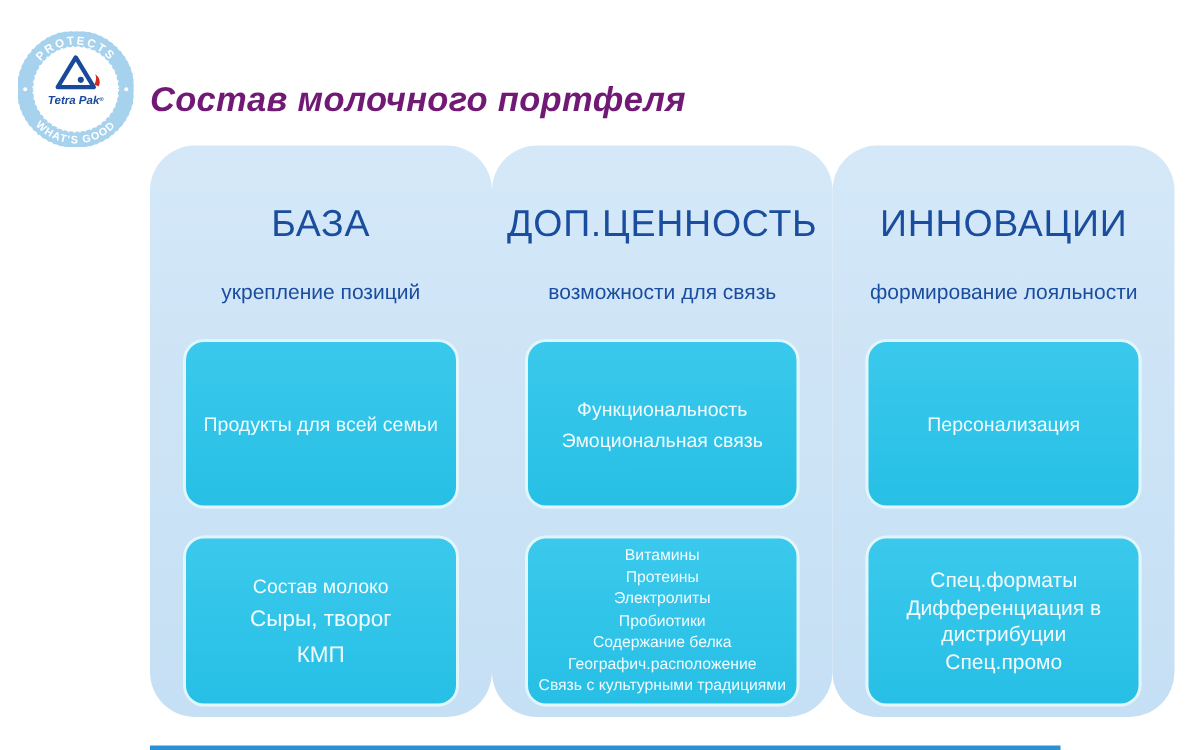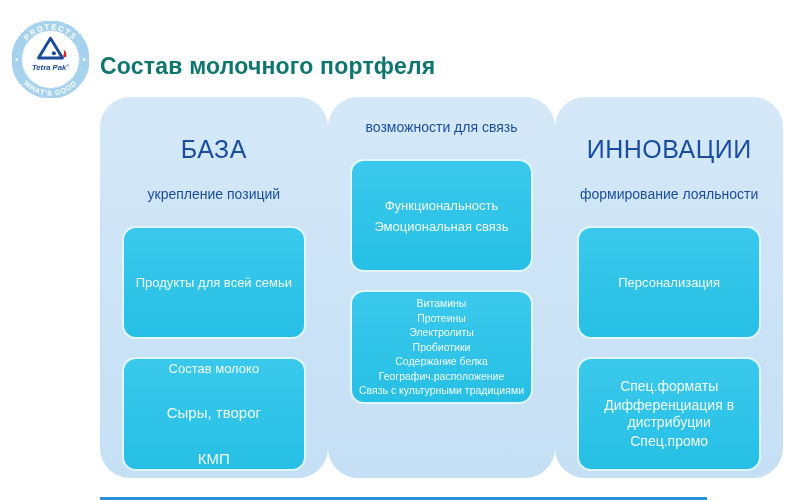--- a/index.html
+++ b/index.html
@@ -4,22 +4,23 @@
 <style>
   html,body { margin:0; padding:0; }
   body {
     width:800px; height:500px; position:relative; overflow:hidden;
     background:#ffffff;
     font-family:"Liberation Sans", sans-serif;
   }
   .logo-wrap { position:absolute; left:12px; top:21px; width:77px; height:77px; }
   .page-title {
     position:absolute; left:100px; top:38px;
-    font-size:23px; font-weight:bold; color:#0f766e; letter-spacing:0.2px;
+    font-size:23px; font-weight:bold; color:#701a75; letter-spacing:0.2px;
     white-space:nowrap;
+    font-style:italic;
   }
   .cols {
     position:absolute; left:100px; top:97px; width:683px; height:381px;
     display:flex; 
   }
   .panel {
     flex:1 1 0; min-width:0;
     background:linear-gradient(180deg,#d4e8f8 0%,#c5dff4 100%);
     border-radius:30px; text-align:center;
   }
@@ -31,21 +32,21 @@
   .card {
     width:calc(100% - 44px); margin:0 auto; box-sizing:border-box;
     background:linear-gradient(180deg,#3ac9ec 0%,#27bfe5 100%);
     border:2px solid rgba(255,255,255,0.85); border-radius:14px;
     display:flex; flex-direction:column; justify-content:center; align-items:center;
     color:rgba(255,255,255,0.93); padding:4px 2px;
   }
   .card-1 { margin-top:24px; height:113px; }
   .card-2 { margin-top:18px; height:114px; }
   .line     { font-size:13px; line-height:21px; }
-  .line.lg  { font-size:15px; line-height:24px;margin-top:22px; }
+  .line.lg  { font-size:15px; line-height:24px; }
   .line.sm  { font-size:10.5px; line-height:14.5px; white-space:nowrap;text-align:center; }
   .line.md14{ font-size:14px; line-height:17px; margin:1px 0; max-width:170px; }
   .bottom-rule {
     position:absolute; left:100px; bottom:0; width:607px; height:3px;
     background:#2792d7;
   }
 </style>
 </head>
 <body>
 
@@ -84,20 +85,21 @@
       <div class="line">Продукты для всей семьи</div>
     </div>
     <div class="card card-2">
       <div class="line">Состав молоко</div>
       <div class="line lg">Сыры, творог</div>
       <div class="line lg">КМП</div>
     </div>
   </section>
 
   <section class="panel">
+    <h2 class="heading">ДОП.ЦЕННОСТЬ</h2>
     <div class="subtitle">возможности для связь</div>
     <div class="card card-1">
       <div class="line">Функциональность</div>
       <div class="line">Эмоциональная связь</div>
     </div>
     <div class="card card-2">
       <div class="line sm">Витамины</div>
       <div class="line sm">Протеины</div>
       <div class="line sm">Электролиты</div>
       <div class="line sm">Пробиотики</div>

